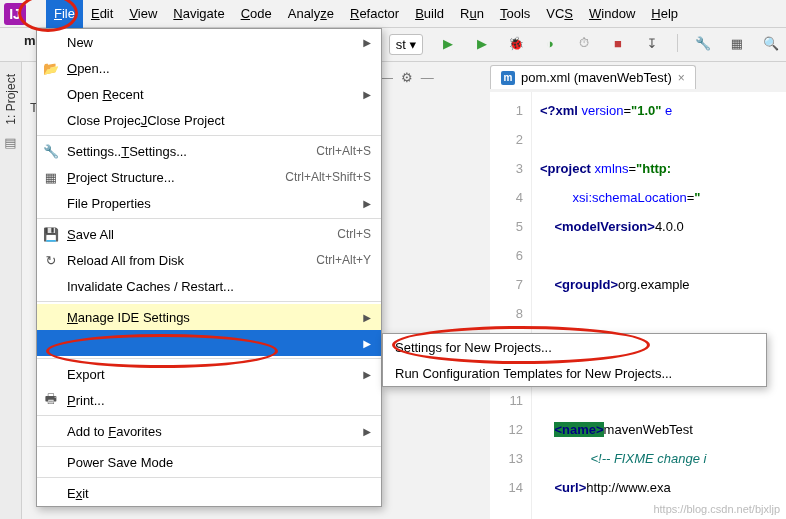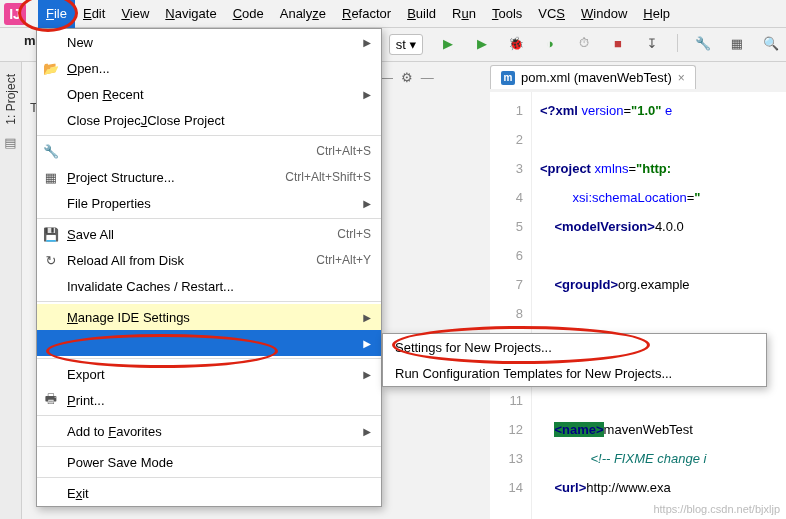--- a/index.html
+++ b/index.html
@@ -1,18 +1,18 @@
 <!DOCTYPE html>
 <html><head>
 <meta charset="utf-8">
 <style>
   * { box-sizing: border-box; margin: 0; padding: 0; font-family: "Segoe UI", Tahoma, sans-serif; font-size: 13px; }
   body { width: 786px; height: 519px; overflow: hidden; background: #f2f2f2; position: relative; }
   .menubar { display: flex; align-items: center; height: 28px; background: #f2f2f2; padding-left: 4px; border-bottom: 1px solid #d0d0d0; }
-  .menubar .logo { width: 22px; height: 22px; background: #ec4899; border-radius: 3px; margin-right: 12px; display:flex;align-items:center;justify-content:center;color:#fff;font-size:14px;font-weight:bold;}
+  .menubar .logo { width: 22px; height: 22px; background: #a21caf; border-radius: 3px; margin-right: 20px; display:flex;align-items:center;justify-content:center;color:#fff;font-size:14px;font-weight:bold;}
   .menubar .item { padding: 12px 8px; cursor: default; }
   .menubar .item.active { background: #1a6fd6; color: #fff; }
   .menubar .item u { text-decoration: underline; }
   .toolbar { display:flex; align-items:center; height:34px; background:#f2f2f2; padding:0 6px; gap:6px; border-bottom:1px solid #d0d0d0; }
   .toolbar .tb-right { margin-left:auto; display:flex; gap:16px; align-items:flex-start; }
   .toolbar .combo { border:1px solid #c0c0c0; background:#fff; padding:2px 6px; border-radius:3px; font-size:12px; display:flex;align-items:center;gap:4px;}
   .tb-icon { width:18px; height:18px; display:flex; align-items:center; justify-content:center; color:#666; }
   .tb-icon.green{color:#3a9e3a;} .tb-icon.red{color:#c23b3b;} .tb-icon.gray{color:#888;} .tb-icon.dark{color:#555;}
   .leftgutter { position:absolute; left:0; top:62px; bottom:0; width:22px; background:#ececec; border-right:1px solid #d0d0d0; display:flex; flex-direction:column; align-items:center; padding-top:8px; gap:6px;}
   .leftgutter .vtab { writing-mode: vertical-rl; transform: rotate(180deg); font-size:12px; color:#333; padding:4px 0;}
@@ -138,20 +138,21 @@
     <div class="row">
       <span>Open <u>R</u>ecent</span>
       <span class="arrow">▶</span>
     </div>
     <div class="row">
       <span>Close Projec<u>J</u>Close Project</span>
     </div>
     <div class="sep"></div>
     <div class="row">
       <span class="ico">🔧</span>
+      <span>Settings..<u>T</u>Settings...</span>
       <span class="shortcut">Ctrl+Alt+S</span>
     </div>
     <div class="row">
       <span class="ico">▦</span>
       <span><u>P</u>roject Structure...</span>
       <span class="shortcut">Ctrl+Alt+Shift+S</span>
     </div>
     <div class="row">
       <span>File Properties</span>
       <span class="arrow">▶</span>

